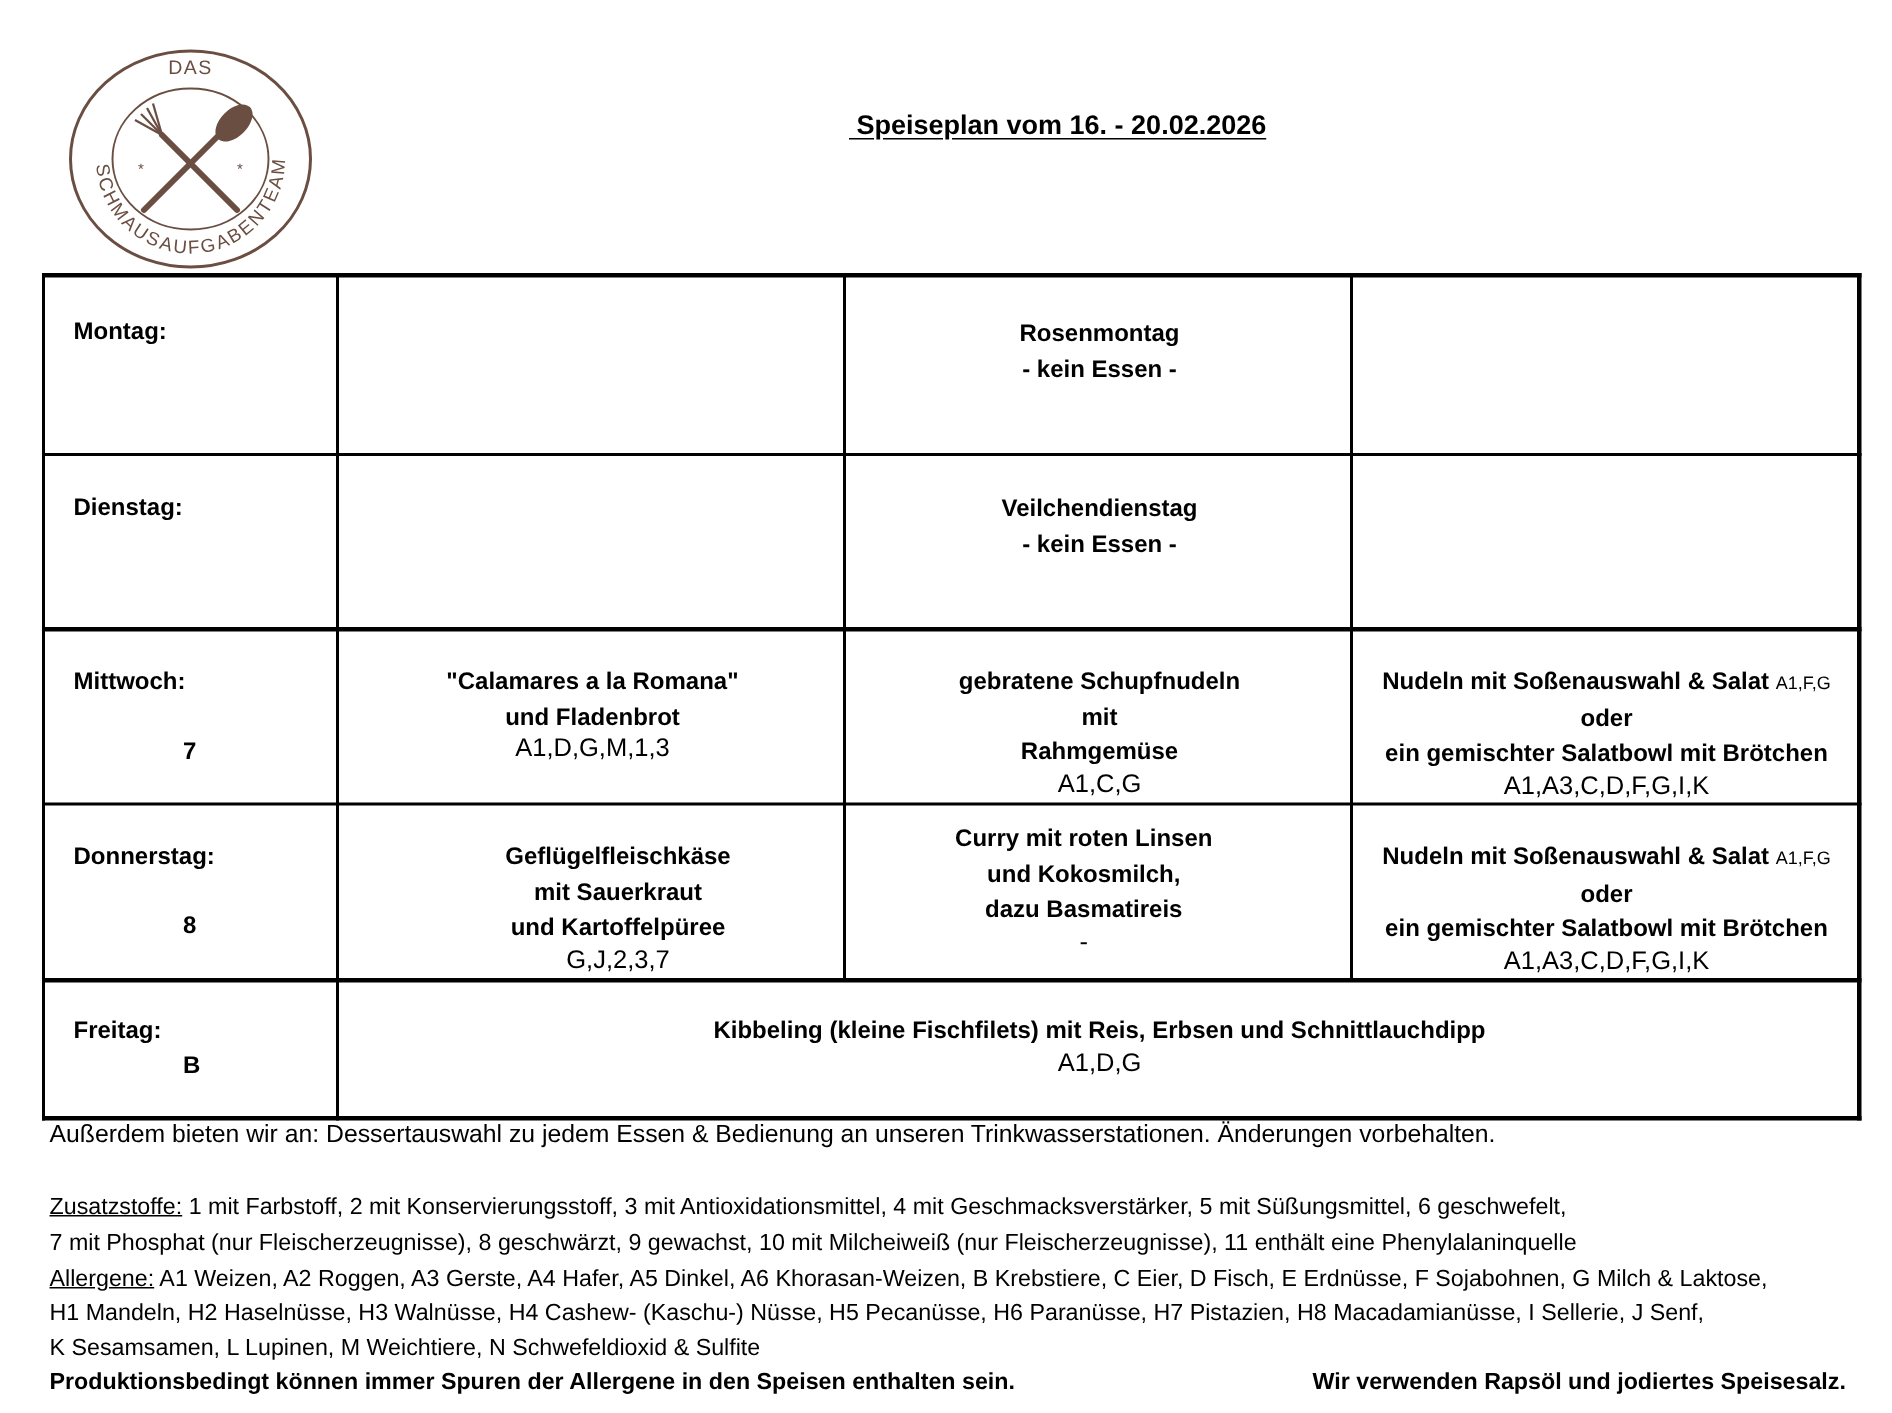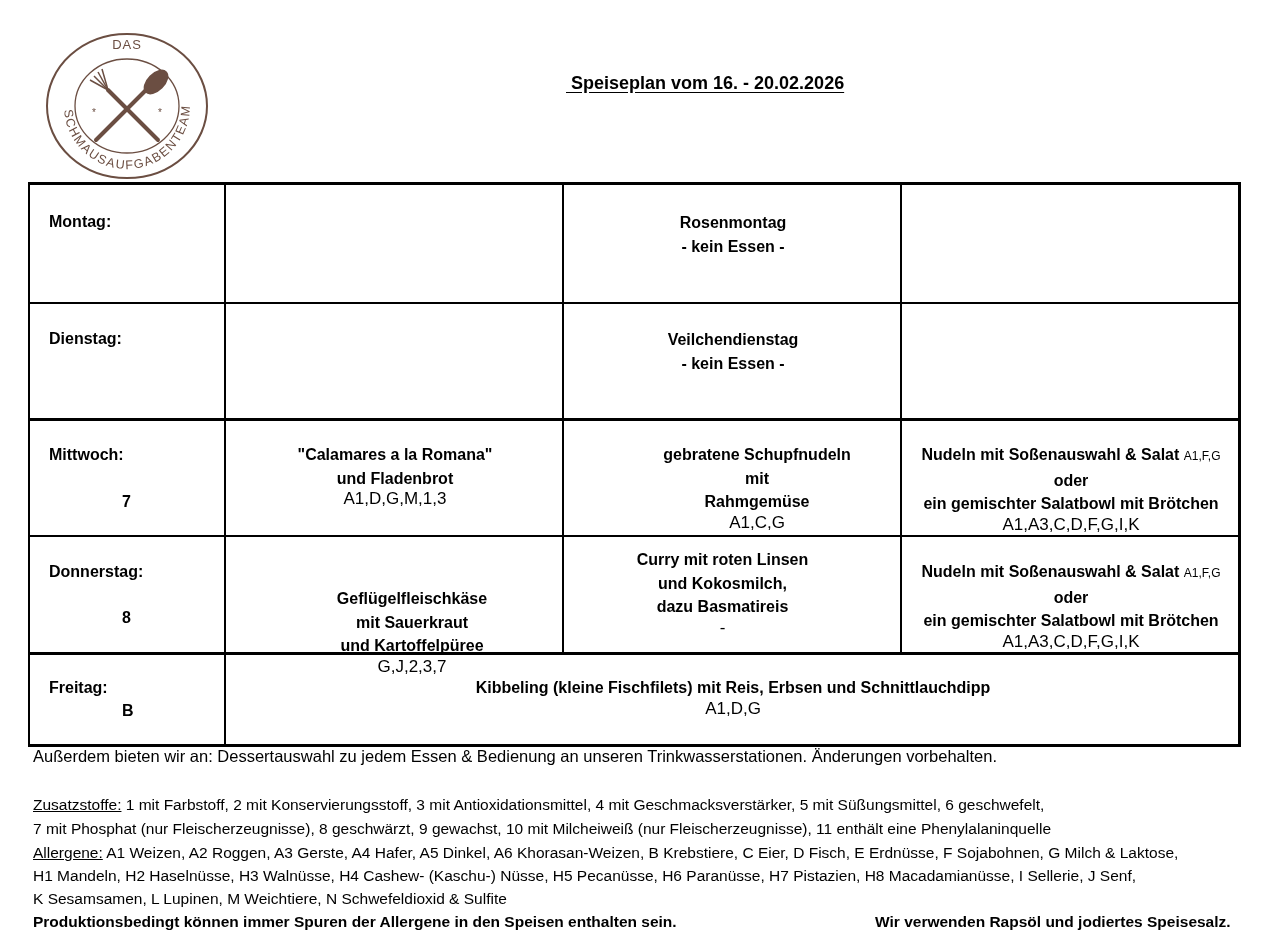--- a/index.html
+++ b/index.html
@@ -90,34 +90,34 @@
 <div class="cell" style="left:564px;top:328px;width:338px">
   <div>Veilchendienstag</div>
   <div>- kein Essen -</div>
 </div>
 
 <div class="cell" style="left:226px;top:443px;width:338px">
   <div>"Calamares a la Romana"</div>
   <div>und Fladenbrot</div>
   <div class="allerg">A1,D,G,M,1,3</div>
 </div>
-<div class="cell" style="left:588px;top:443px;width:338px">
+<div class="cell" style="left:564px;top:443px;width:338px">
   <div>gebratene Schupfnudeln</div>
   <div>mit</div>
   <div>Rahmgemüse</div>
   <div class="allerg">A1,C,G</div>
 </div>
 <div class="cell" style="left:902px;top:443px;width:338px">
   <div><span>Nudeln mit Soßenauswahl &amp; Salat</span> <span class="allerg-inline">A1,F,G</span></div>
   <div>oder</div>
   <div>ein gemischter Salatbowl mit Brötchen</div>
   <div class="allerg">A1,A3,C,D,F,G,I,K</div>
 </div>
 
-<div class="cell" style="left:226px;top:587px;width:372px">
+<div class="cell" style="left:226px;top:560px;width:372px">
   <div>Geflügelfleischkäse</div>
   <div>mit Sauerkraut</div>
   <div>und Kartoffelpüree</div>
   <div class="allerg">G,J,2,3,7</div>
 </div>
 <div class="cell" style="left:564px;top:548px;width:317px">
   <div>Curry mit roten Linsen</div>
   <div>und Kokosmilch,</div>
   <div>dazu Basmatireis</div>
   <div class="allerg">-</div>

